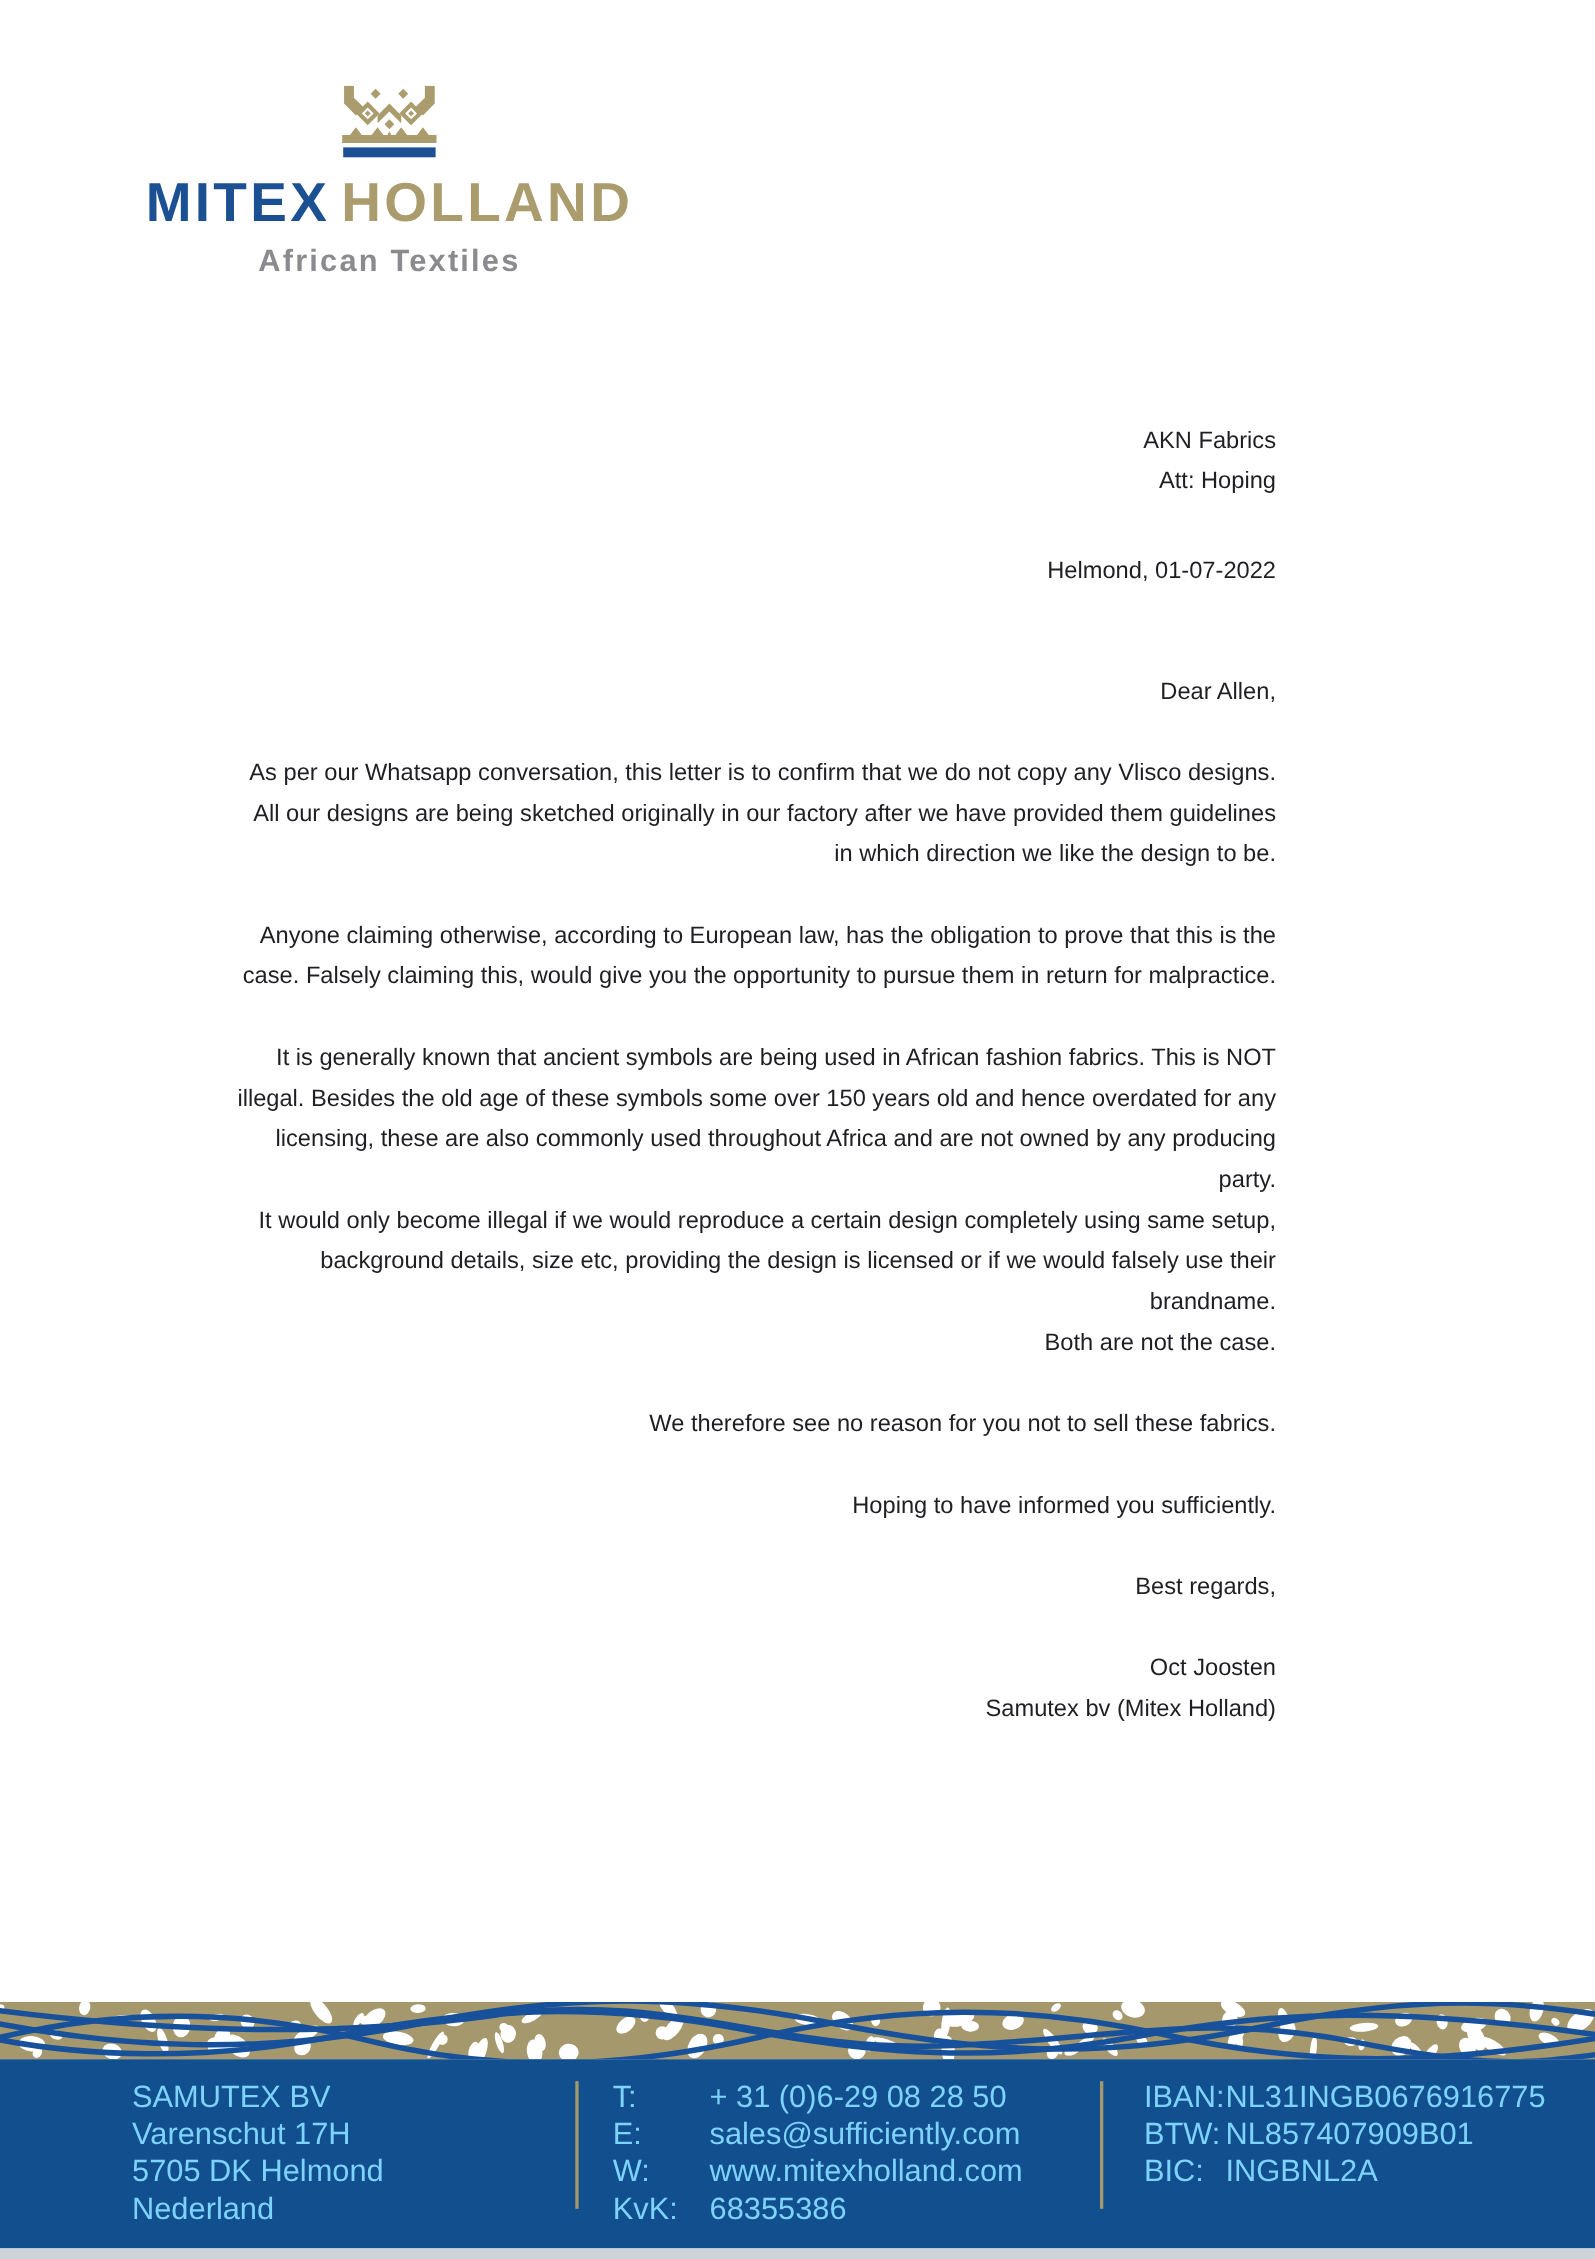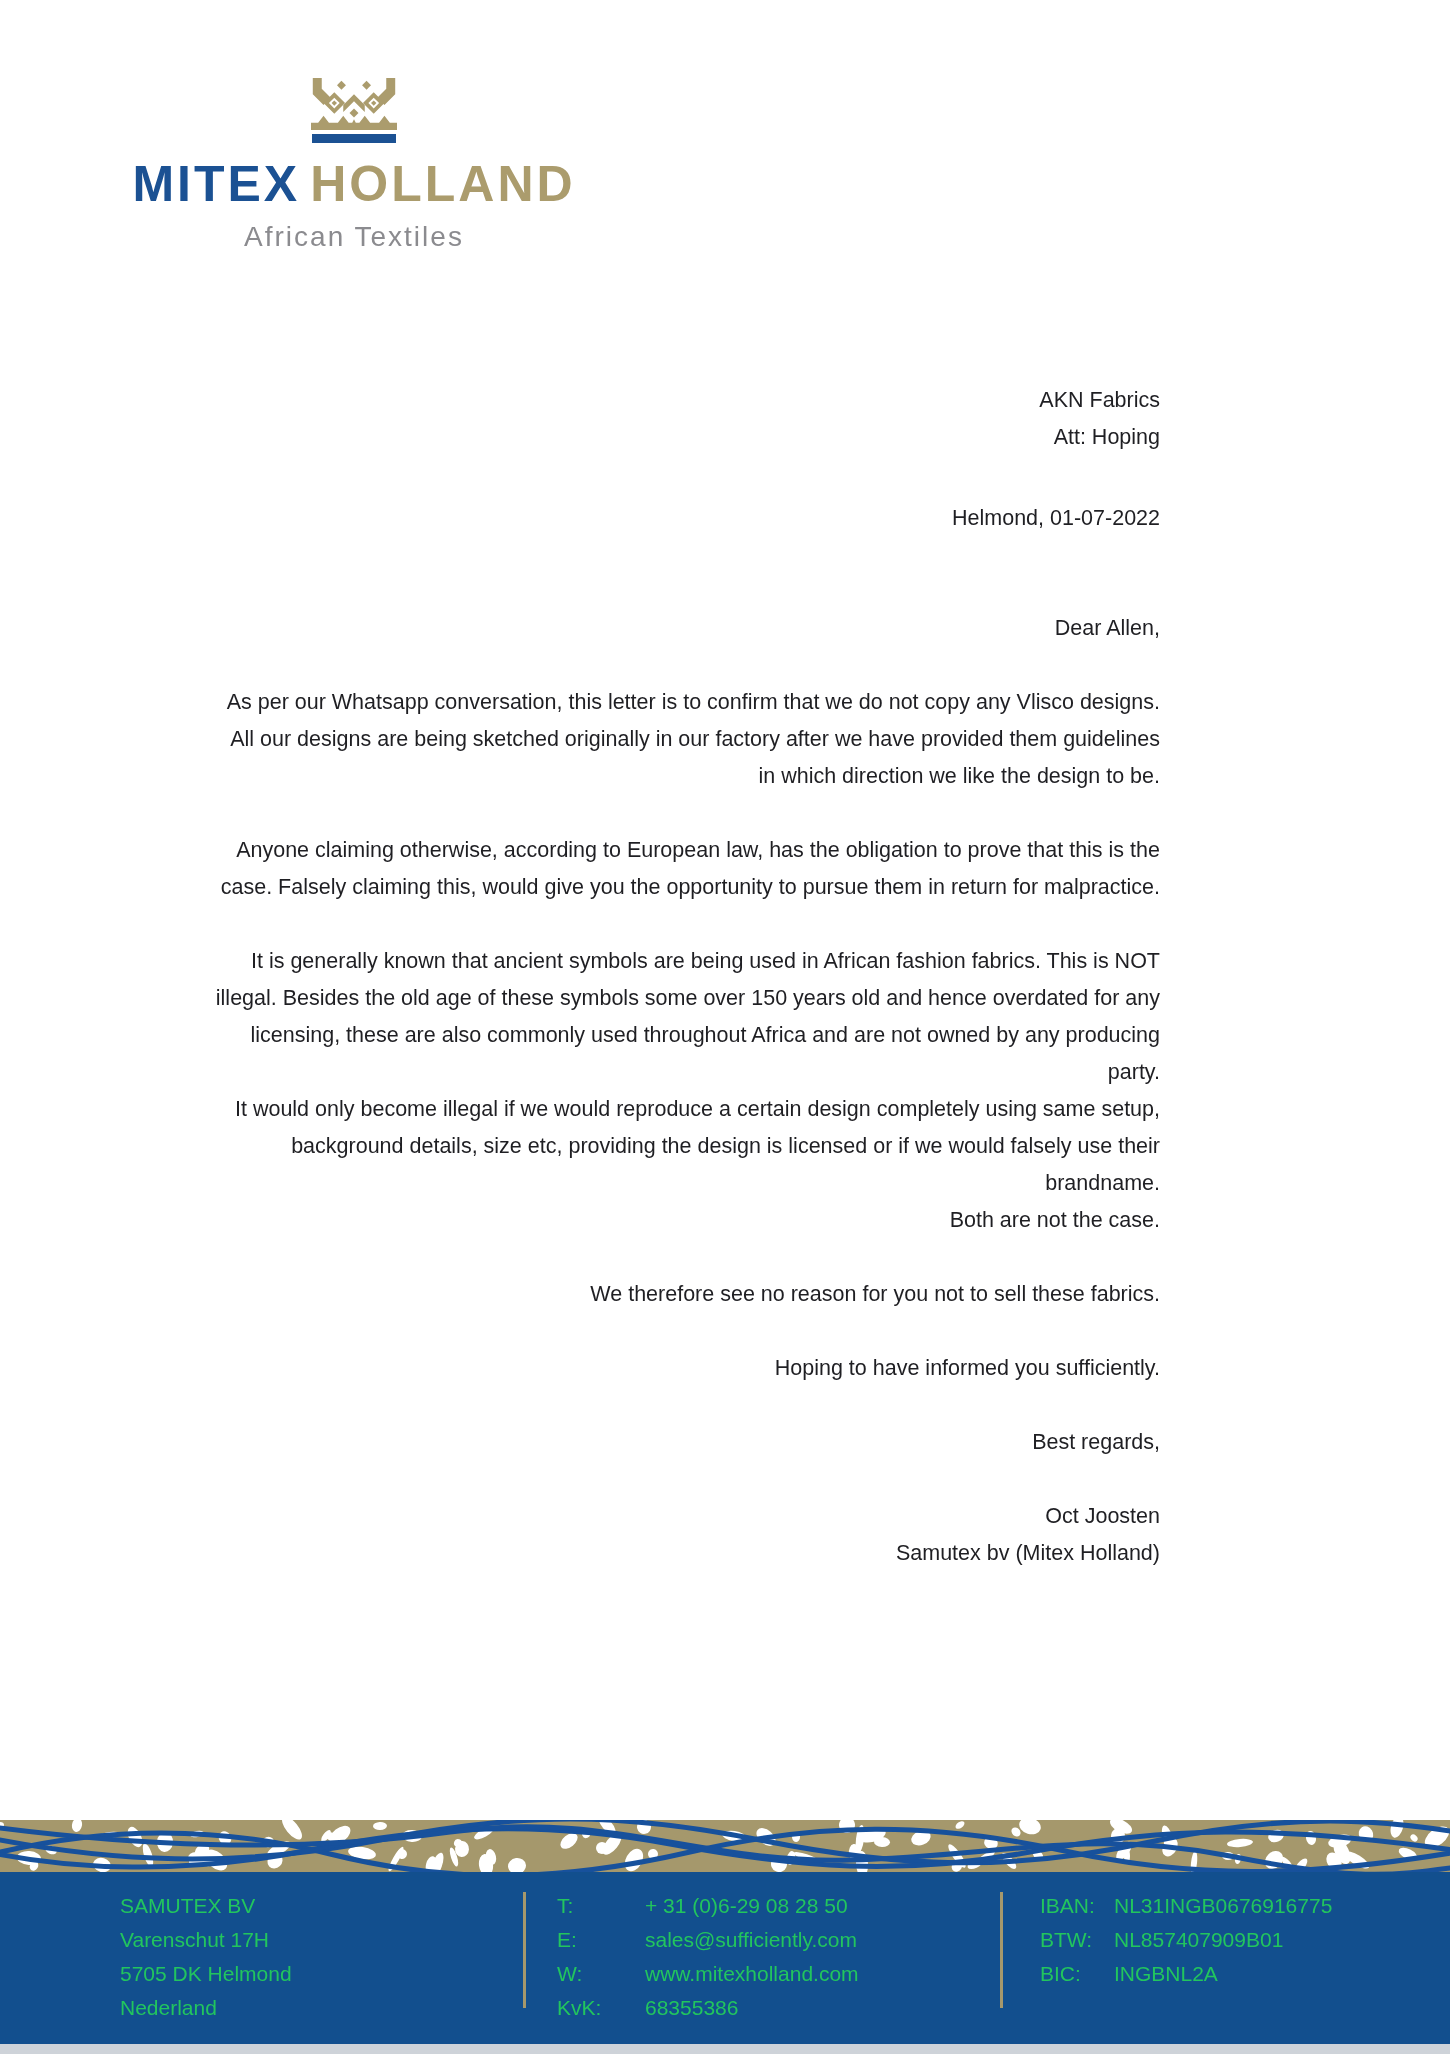--- a/index.html
+++ b/index.html
@@ -24,21 +24,21 @@
   .crown-bar {
     width: 84px; height: 9px;
     background: #1b5193;
     margin: 4px auto 12px auto;
   }
   .brand { white-space: nowrap; font-weight: 700; font-size: 50px; letter-spacing: 3px; }
   .brand-mitex { color: #1b5193; margin-right: 10px; }
   .brand-holland { color: #ab9c6d; }
   .tagline {
     margin-top: 8px;
-    font-weight: 400;
+    font-weight: 700;
     font-size: 28px;
     letter-spacing: 2px;
     color: #8b8b8f;
   }
 
   
   .letter-body {
     position: absolute;
     left: 60px;
     top: 382px;
@@ -61,22 +61,22 @@
     width: 1450px; height: 52px;
   }
   .pattern-band svg { display: block; }
 
   
   .footer-bar {
     position: absolute;
     left: 0; top: 1872px;
     width: 1450px; height: 172px;
     background: #124f8e;
-    color: #22c55e;
-    font-size: 21px;
+    color: #7dd3fc;
+    font-size: 28px;
     line-height: 34px;
   }
   .footer-bar p { margin: 0; }
   .addr    { position: absolute; left: 120px; top: 17px; }
   .contact { position: absolute; left: 557px; top: 17px; }
   .banking { position: absolute; left: 1040px; top: 17px; }
   .fdiv {
     position: absolute; top: 20px;
     width: 3px; height: 116px;
     background: #a5986c;

